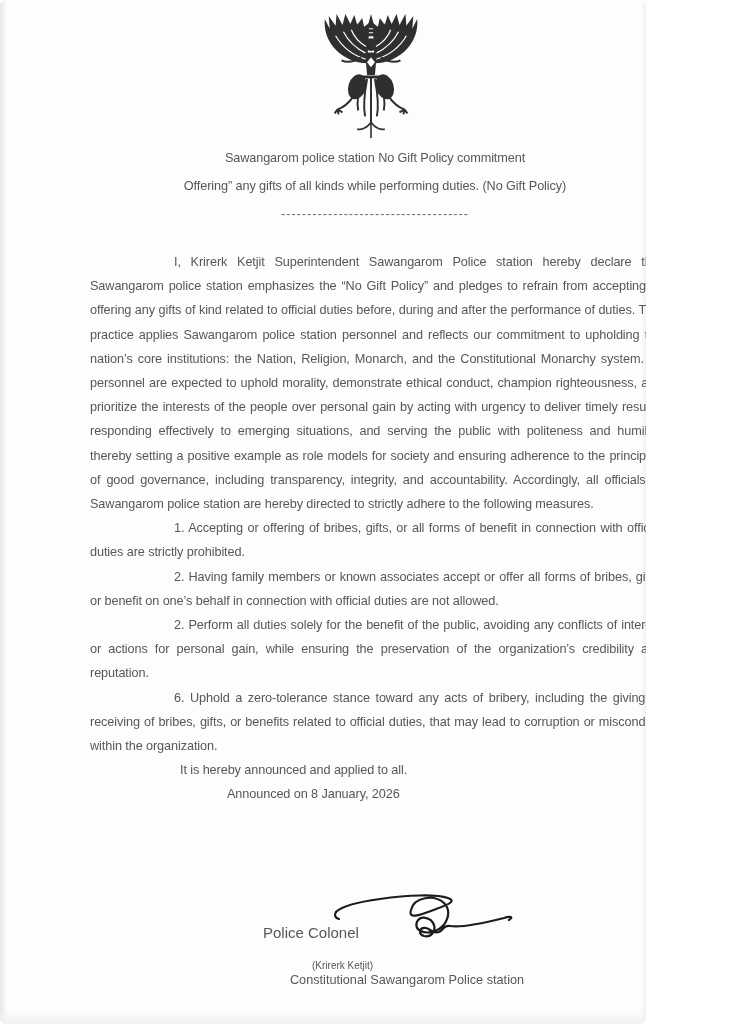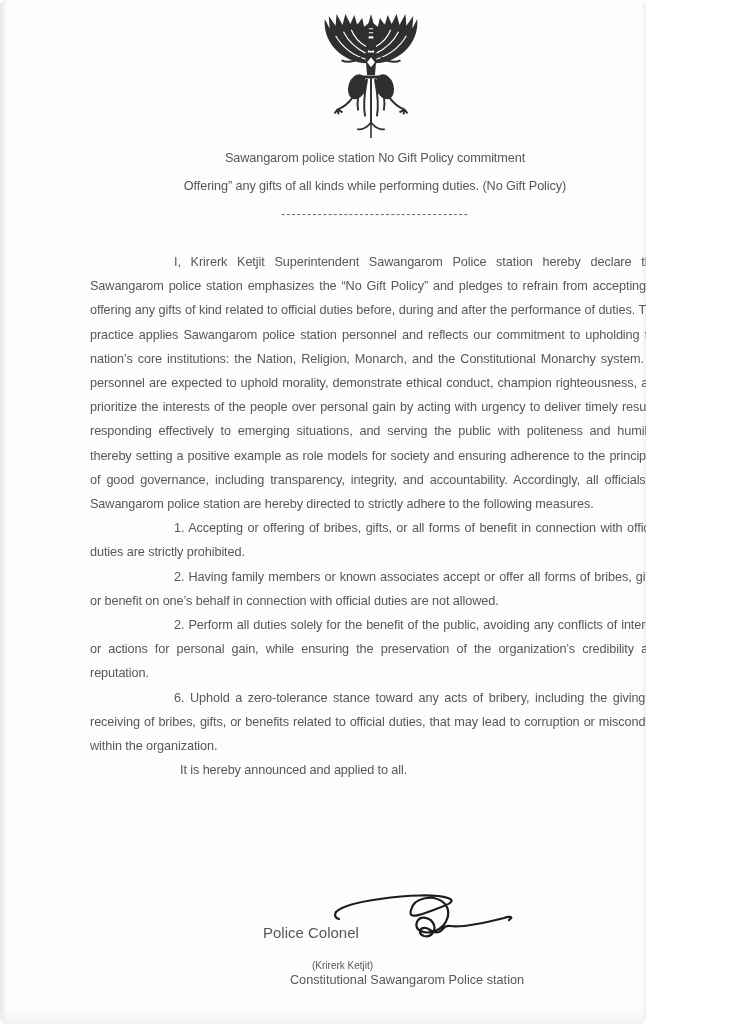--- a/index.html
+++ b/index.html
@@ -94,20 +94,21 @@
     <div class="separator">------------------------------------</div>
   </div>
 
   <div class="body-block">
     <p>I, Krirerk Ketjit Superintendent Sawangarom Police station hereby declare that Sawangarom police station emphasizes the “No Gift Policy” and pledges to refrain from accepting or offering any gifts of kind related to official duties before, during and after the performance of duties. This practice applies Sawangarom police station personnel and reflects our commitment to upholding the nation’s core institutions: the Nation, Religion, Monarch, and the Constitutional Monarchy system. All personnel are expected to uphold morality, demonstrate ethical conduct, champion righteousness, and prioritize the interests of the people over personal gain by acting with urgency to deliver timely results, responding effectively to emerging situations, and serving the public with politeness and humility, thereby setting a positive example as role models for society and ensuring adherence to the principles of good governance, including transparency, integrity, and accountability. Accordingly, all officials of Sawangarom police station are hereby directed to strictly adhere to the following measures.</p>
     <p>1. Accepting or offering of bribes, gifts, or all forms of benefit in connection with official duties are strictly prohibited.</p>
     <p>2. Having family members or known associates accept or offer all forms of bribes, gifts, or benefit on one’s behalf in connection with official duties are not allowed.</p>
     <p>2. Perform all duties solely for the benefit of the public, avoiding any conflicts of interest or actions for personal gain, while ensuring the preservation of the organization’s credibility and reputation.</p>
     <p>6. Uphold a zero-tolerance stance toward any acts of bribery, including the giving or receiving of bribes, gifts, or benefits related to official duties, that may lead to corruption or misconduct within the organization.</p>
     <p class="closing">It is hereby announced and applied to all.</p>
+    <p class="announce">Announced on 8 January, 2026</p>
   </div>
 
   <div class="sig-rank">Police Colonel</div>
   <div class="sig-image">
     <svg viewBox="0 0 200 64" width="200" height="64" fill="none" stroke="#1c1c1c" stroke-width="2.2" stroke-linecap="round">
       <path d="M8 26 C14 20 30 16 52 13 C80 9 108 8 120 12 C128 15 122 18 108 23 C92 29 80 34 83 24 C86 11 106 8 116 17 C124 25 120 40 107 45 C96 49 86 44 89 36 C92 29 103 31 106 39 C108 45 103 52 96 50 C90 48 91 41 98 42 C103 43 104 48 111 46 C116 44 115 39 122 40 C132 42 152 38 176 32 C182 30 186 31 181 34"></path>
       <path d="M8 26 C6 29 7 32 11 33"></path>
     </svg>
   </div>
   <div class="sig-name">(Krirerk Ketjit)</div>

